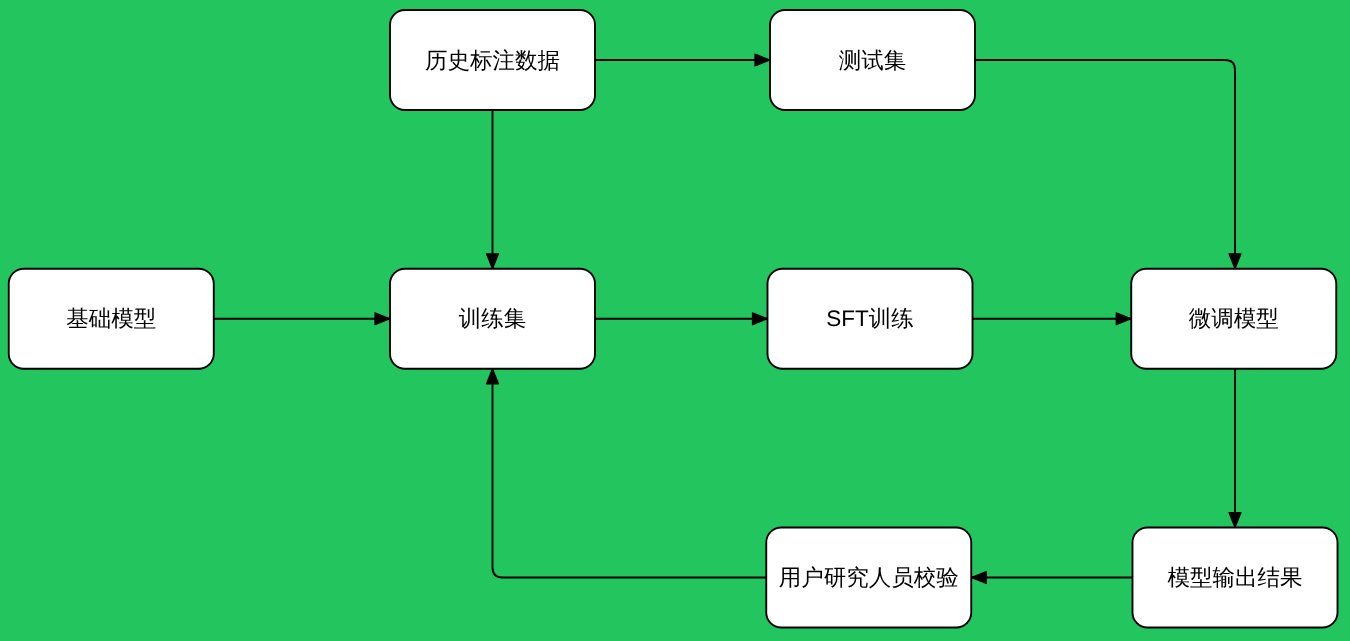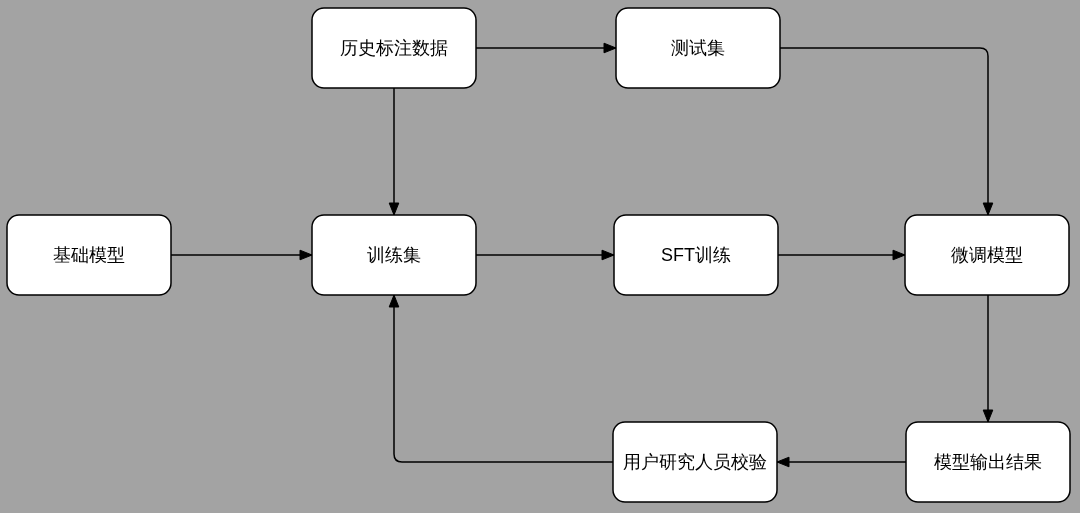--- a/index.html
+++ b/index.html
@@ -4,21 +4,21 @@
 <style>
   html, body {
     margin: 0;
     padding: 0;
     background: #ffffff;
   }
   .canvas {
     position: relative;
     width: 1080px;
     height: 513px;
-    background: #a3a3a3;
+    background: #22c55e;
     overflow: hidden;
     font-family: "Liberation Sans", "DejaVu Sans", sans-serif;
   }
   svg {
     display: block;
   }
   .node-box {
     fill: #ffffff;
     stroke: #000000;
     stroke-width: 1.5;

